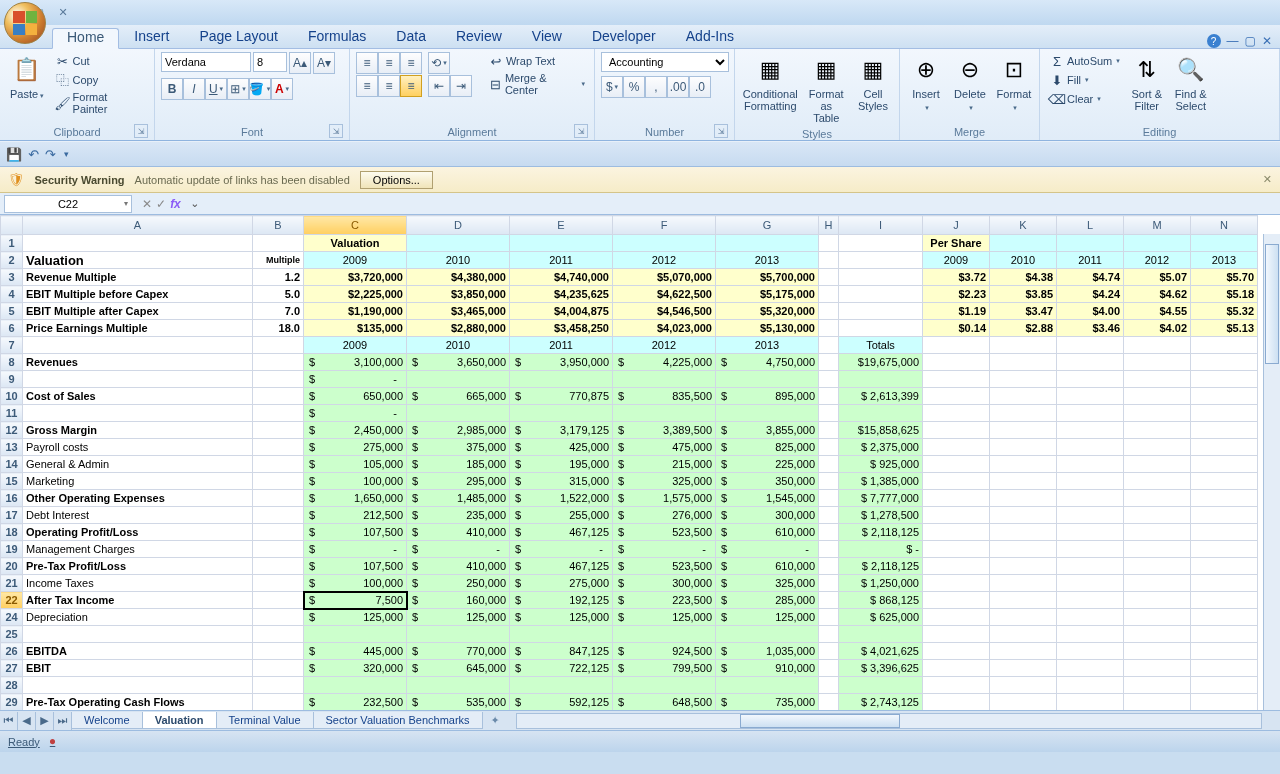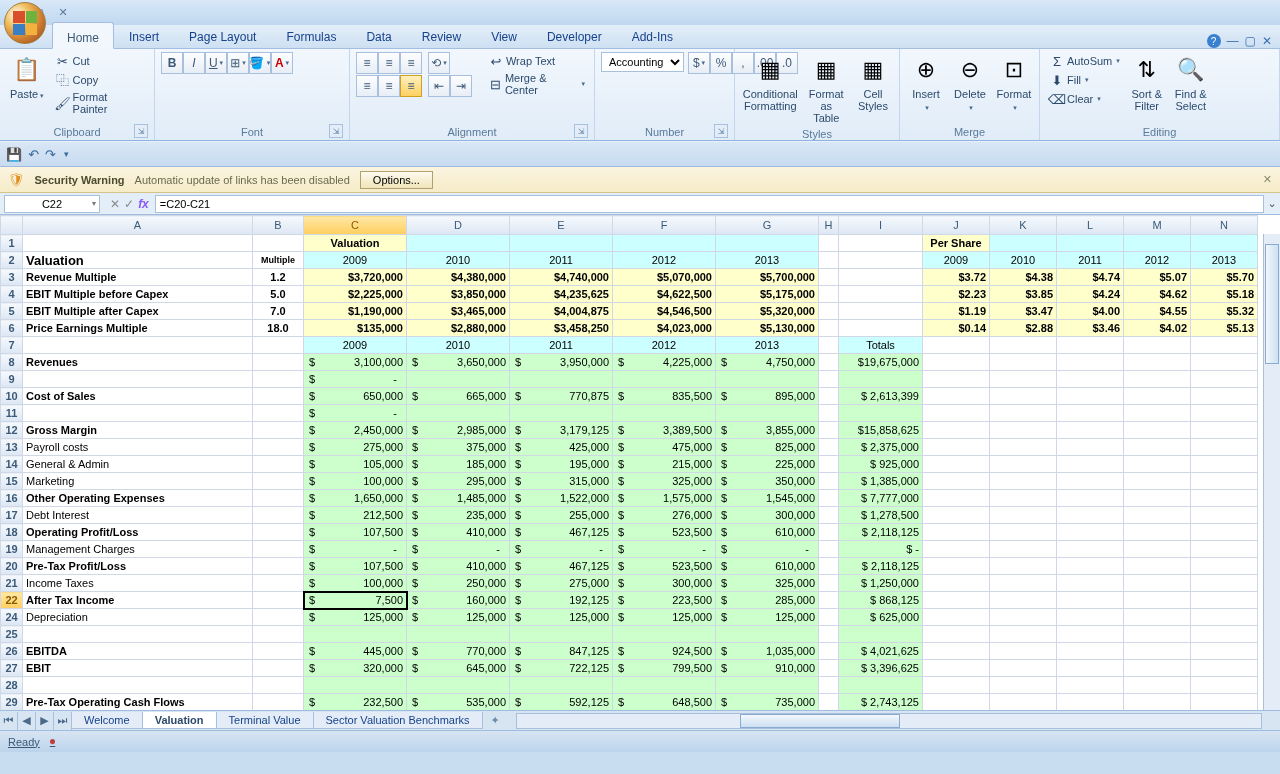--- a/index.html
+++ b/index.html
@@ -12,21 +12,21 @@
 .office-btn div span:nth-child(1){background:#d94f2b;}
 .office-btn div span:nth-child(2){background:#6fb33f;}
 .office-btn div span:nth-child(3){background:#3a7fc4;}
 .office-btn div span:nth-child(4){background:#f4b13e;}
 .title-text { flex: 1; text-align: center; color: #3b5a78; font-size: 12px; }
 .win-controls { display: flex; gap: 2px; }
 .win-controls span { width: 22px; height: 16px; display: flex; align-items: center; justify-content: center; color: #5a7a9a; cursor: pointer; font-size: 11px;}
 
 
 .tabstrip { height: 24px; background: linear-gradient(#e4eef9,#cde0f2); display: flex; align-items: end; padding-left: 52px; gap: 0; border-bottom: 1px solid #a3bde3;}
-.tab { padding: 8px 14px 3px; color: #15428b; cursor: pointer; font-size: 12px; border: 1px solid transparent;}
+.tab { padding: 0 14px 3px; color: #15428b; cursor: pointer; font-size: 14px; border: 1px solid transparent;}
 .tab.active { background: #f2f7fd; border: 1px solid #a3bde3; border-bottom: 1px solid #f2f7fd; border-radius: 3px 3px 0 0; color: #3b5a78; margin-bottom:-1px;}
 .help-controls { margin-left:auto; display:flex; gap:6px; padding-right:8px; align-items:center;}
 .help-controls span{color:#3a70b5;cursor:pointer;font-size:12px;}
 
 
 .ribbon { height: 92px; background: linear-gradient(#f2f7fd,#e0ecf8); display: flex; border-bottom: 1px solid #8fb4df; }
 .group { border-right: 1px solid #c3d6ec; padding: 3px 6px 2px; display: flex; flex-direction: column; position:relative;}
 .group-body { flex: 1; display: flex; align-items: flex-start; gap: 4px; }
 .group-label { text-align: center; color: #5a7a9a; font-size: 11px; padding-top: 2px; position:relative;}
 .group-label .launcher{position:absolute;right:0;bottom:0;width:14px;height:14px;border:1px solid #a8c0dc;font-size:8px;display:flex;align-items:center;justify-content:center;color:#5a7a9a;cursor:pointer;}
@@ -50,41 +50,41 @@
 
 .secbar{height:26px;background:linear-gradient(#fbf4e0,#f6ecc8);display:flex;align-items:center;padding:0 8px;gap:10px;border-bottom:1px solid #d4c48a;font-size:11px;}
 .secbar .shield{color:#e09020;font-size:13px;}
 .secbar .warn{font-weight:bold;color:#4a4a30;}
 .secbar .msg{color:#6a6a50;}
 .secbar button{padding:2px 12px;border:1px solid #b0a070;background:linear-gradient(#fdfbef,#f0e4b8);cursor:pointer;font-size:11px;}
 .secbar .close{margin-left:auto;color:#8a8a6a;cursor:pointer;}
 
 
 .fbar{height:22px;background:#e4eef9;display:flex;align-items:center;border-bottom:1px solid #9dbce0;}
-.namebox{width:96px;border:1px solid #a8c0dc;background:#fff;height:18px;margin:0 4px;text-align:center;font-size:11px;display:flex;align-items:center;justify-content:center;position:relative;}
+.namebox{width:128px;border:1px solid #a8c0dc;background:#fff;height:18px;margin:0 4px;text-align:center;font-size:11px;display:flex;align-items:center;justify-content:center;position:relative;}
 .namebox::after{content:"▾";position:absolute;right:3px;font-size:8px;color:#777;}
 .fbar .fxbtns{display:flex;gap:4px;padding:0 6px;color:#8a8a8a;}
 .fbar .fxbtns span{cursor:pointer;font-size:12px;}
 .fbar .fx{font-style:italic;font-weight:bold;color:#8b5cf6;}
 .formula{flex:1;border:1px solid #a8c0dc;background:#fff;height:18px;padding:0 4px;font-size:11px;display:flex;align-items:center;}
 .fbar .expand{width:16px;text-align:center;color:#555;}
 
 
 .gridwrap{position:relative;height:495px;overflow:hidden;background:#fff;}
 .grid{border-collapse:collapse;table-layout:fixed;}
 .grid th, .grid td{border:1px solid #d0d7e5;height:17px;padding:0 3px;font-size:11px;white-space:nowrap;overflow:hidden;}
 .grid thead th{background:linear-gradient(#f6f9fd,#dce7f4);color:#3c5a78;text-align:center;font-weight:normal;height:19px;}
 .grid thead th.sel{background:linear-gradient(#ffe8a6,#ffcf60);color:#8a5a00;}
 .rowhdr{background:linear-gradient(#f6f9fd,#dce7f4);color:#3c5a78;text-align:center;width:22px;}
 .rowhdr.sel{background:linear-gradient(#ffe8a6,#ffcf60);color:#8a5a00;}
 .corner{background:#e4eef9;width:22px;}
 .colA{width:230px;} .colB{width:51px;} .colC,.colD,.colE,.colF,.colG{width:103px;} .colH{width:20px;} .colI{width:84px;} .colJ,.colK,.colL,.colM,.colN{width:67px;}
 td.lbl{font-family:Verdana,sans-serif;text-align:left;}
 td.lblb{font-family:Verdana,sans-serif;font-weight:bold;text-align:left;}
-td.ctr{text-align:center;}
+td.ctr{text-align:right;}
 td.r{text-align:right;}
 .yellowhdr{background:#ffffcc;font-weight:bold;text-align:center;}
 .cyanhdr{background:#ccffff;font-weight:bold;text-align:center;}
 .cyancell{background:#ccffff;text-align:center;}
 .yellowval{background:#ffffcc;font-weight:bold;text-align:right;}
 .greenval{background:#ccffcc;text-align:right;}
 .activecell{outline:2px solid #000;outline-offset:-1px;}
 .dollar-split{display:flex;justify-content:space-between;}
 .dollar-split .ds{padding-left:2px;}
 
@@ -164,20 +164,26 @@
             <span class="ico">🖌</span>
             <span>Format Painter</span>
           </div>
       </div>
     </div>
     <div class="group-label"><span>Clipboard</span><span class="launcher">⇲</span></div>
   </div>
 
   <div class="group" style="width:195px">
     <div class="group-body" style="flex-direction:column;gap:4px;align-items:stretch;">
+      <div style="display:flex;gap:2px;">
+        <input class="ctrl" style="width: 90px;" value="Verdana">
+        <input class="ctrl" style="width: 34px;" value="8">
+        <span class="togg">A▴</span>
+        <span class="togg">A▾</span>
+      </div>
       <div class="toggles">
         <span class="togg">
             <b>B</b>
           </span>
         <span class="togg">
             <i>I</i>
           </span>
         <span class="togg">
             <u>U</u>
             <span class="dropdown-arrow">▾</span>
@@ -222,21 +228,21 @@
             <span class="ico">⊟</span>
             <span>Merge &amp; Center</span>
             <span class="dropdown-arrow">▾</span>
           </div>
       </div>
     </div>
     <div class="group-label"><span>Alignment</span><span class="launcher">⇲</span></div>
   </div>
 
   <div class="group" style="width:140px">
-    <div class="group-body" style="flex-direction:row;gap:4px;align-items:stretch;">
+    <div class="group-body" style="flex-direction:column;gap:4px;align-items:stretch;">
       <select class="ctrl" style="width:128px"><option>Accounting</option></select>
       <div class="toggles">
         <span class="togg">$<span class="dropdown-arrow">▾</span></span>
         <span class="togg">%</span>
         <span class="togg">,</span>
         <span class="togg">.00</span>
         <span class="togg">.0</span>
       </div>
     </div>
     <div class="group-label"><span>Number</span><span class="launcher">⇲</span></div>
@@ -330,21 +336,20 @@
   <span class="close">✕</span>
 </div>
 
 <div class="fbar">
   <div class="namebox">C22</div>
   <div class="fxbtns">
     <span>✕</span>
     <span>✓</span>
     <span class="fx">fx</span>
   </div>
-  <div class="formula">=C20-C21</div>
   <div class="expand">⌄</div>
 </div>
 
 <div class="gridwrap">
 <table class="grid" id="grid">
       <thead>
         <tr>
           <th class="corner"></th>
           <th class="colA">A</th>
           <th class="colB">B</th>

